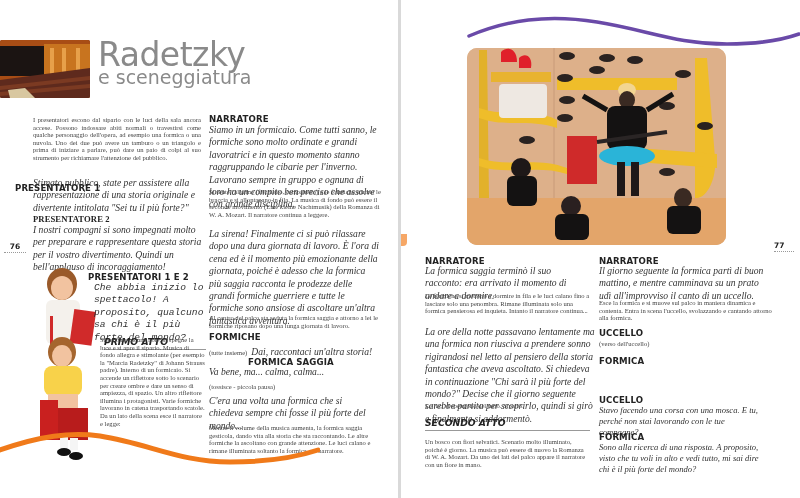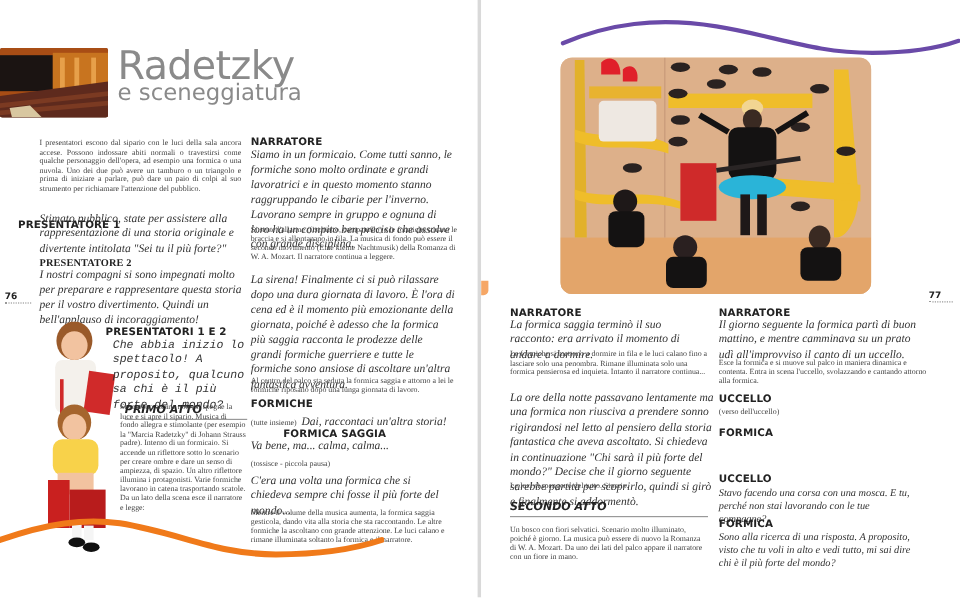--- a/index.html
+++ b/index.html
@@ -49,21 +49,21 @@
   <div class="abs title t2" style="left:98px; top:66px;">e sceneggiatura</div>
 
   <div class="abs body" style="left:33px; top:116px; width:168px; text-align:justify;">I presentatori escono dal sipario con le luci della sala ancora accese. Possono indossare abiti normali o travestirsi come qualche personaggio dell'opera, ad esempio una formica o una nuvola. Uno dei due può avere un tamburo o un triangolo e prima di iniziare a parlare, può dare un paio di colpi al suo strumento per richiamare l'attenzione del pubblico.</div>
 
   <div class="abs role" style="left:15px; top:167px;margin-top:16px;">PRESENTATORE 1</div>
   <div class="abs line" style="left:33px; top:177px; width:170px;">Stimato pubblico, state per assistere alla rappresentazione di una storia originale e divertente intitolata "Sei tu il più forte?"</div>
 
   <div class="abs role" style="left:33px; top:214px;font-family:Liberation Serif, serif;">PRESENTATORE 2</div>
   <div class="abs line" style="left:33px; top:224px; width:172px;">I nostri compagni si sono impegnati molto per preparare e rappresentare questa storia per il vostro divertimento. Quindi un bell'applauso di incoraggiamento!</div>
 
-  <div class="abs pnum" style="left:4px; top:242px; width:22px; text-align:left;">76</div>
+  <div class="abs pnum" style="left:4px; top:242px; width:22px; text-align:center;">76</div>
 
   <div class="abs" style="left:40px; top:268px; width:58px; height:200px;">
     <svg width="58" height="200" viewBox="0 0 58 200">
       <ellipse cx="22" cy="16" rx="15" ry="16" fill="#9a5a2a"></ellipse>
       <ellipse cx="22" cy="20" rx="11" ry="12" fill="#f2c3a0"></ellipse>
       <rect x="6" y="32" width="34" height="44" rx="6" fill="#f4f1ec"></rect>
       <rect x="32" y="42" width="22" height="34" fill="#d02a2a" transform="rotate(8 40 58)"></rect>
       <rect x="10" y="48" width="3" height="30" fill="#d02a2a"></rect>
       <ellipse cx="22" cy="84" rx="14" ry="15" fill="#a5652e"></ellipse>
       <ellipse cx="22" cy="88" rx="10" ry="11" fill="#f2c3a0"></ellipse>
@@ -92,21 +92,21 @@
   <div class="abs line" style="left:209px; top:228px; width:170px;">La sirena! Finalmente ci si può rilassare dopo una dura giornata di lavoro. È l'ora di cena ed è il momento più emozionante della giornata, poiché è adesso che la formica più saggia racconta le prodezze delle grandi formiche guerriere e tutte le formiche sono ansiose di ascoltare un'altra fantastica avventura.</div>
 
   <div class="abs body" style="left:209px; top:314px; width:170px;">Al centro del palco sta seduta la formica saggia e attorno a lei le formiche riposano dopo una lunga giornata di lavoro.</div>
 
   <div class="abs role" style="left:209px; top:332px;">FORMICHE</div>
   <div class="abs" style="left:209px; top:341px; width:180px;">
     <span class="body">(tutte insieme)</span>
     <span class="line">Dai, raccontaci un'altra storia!</span>
   </div>
 
-  <div class="abs role" style="left:209px; top:357px;padding-left:27px;">FORMICA SAGGIA</div>
+  <div class="abs role" style="left:221px; top:357px;padding-left:27px;">FORMICA SAGGIA</div>
   <div class="abs line" style="left:209px; top:366px; width:170px;">Va bene, ma... calma, calma...</div>
   <div class="abs body" style="left:209px; top:383px;">(tossisce - piccola pausa)</div>
   <div class="abs line" style="left:209px; top:395px; width:160px;">C'era una volta una formica che si chiedeva sempre chi fosse il più forte del mondo...</div>
   <div class="abs body" style="left:209px; top:424px; width:172px;">Mentre il volume della musica aumenta, la formica saggia gesticola, dando vita alla storia che sta raccontando. Le altre formiche la ascoltano con grande attenzione. Le luci calano e rimane illuminata soltanto la formica e il narratore.</div>
 
   <svg class="abs" style="left:0; top:410px;" width="320" height="60" viewBox="0 0 320 60">
     <path d="M0,40 C40,26 70,22 100,26 C150,34 180,52 230,52 C270,52 300,46 318,40" fill="none" stroke="#f07a1a" stroke-width="5" stroke-linecap="round"></path>
   </svg>
 </div>
 

